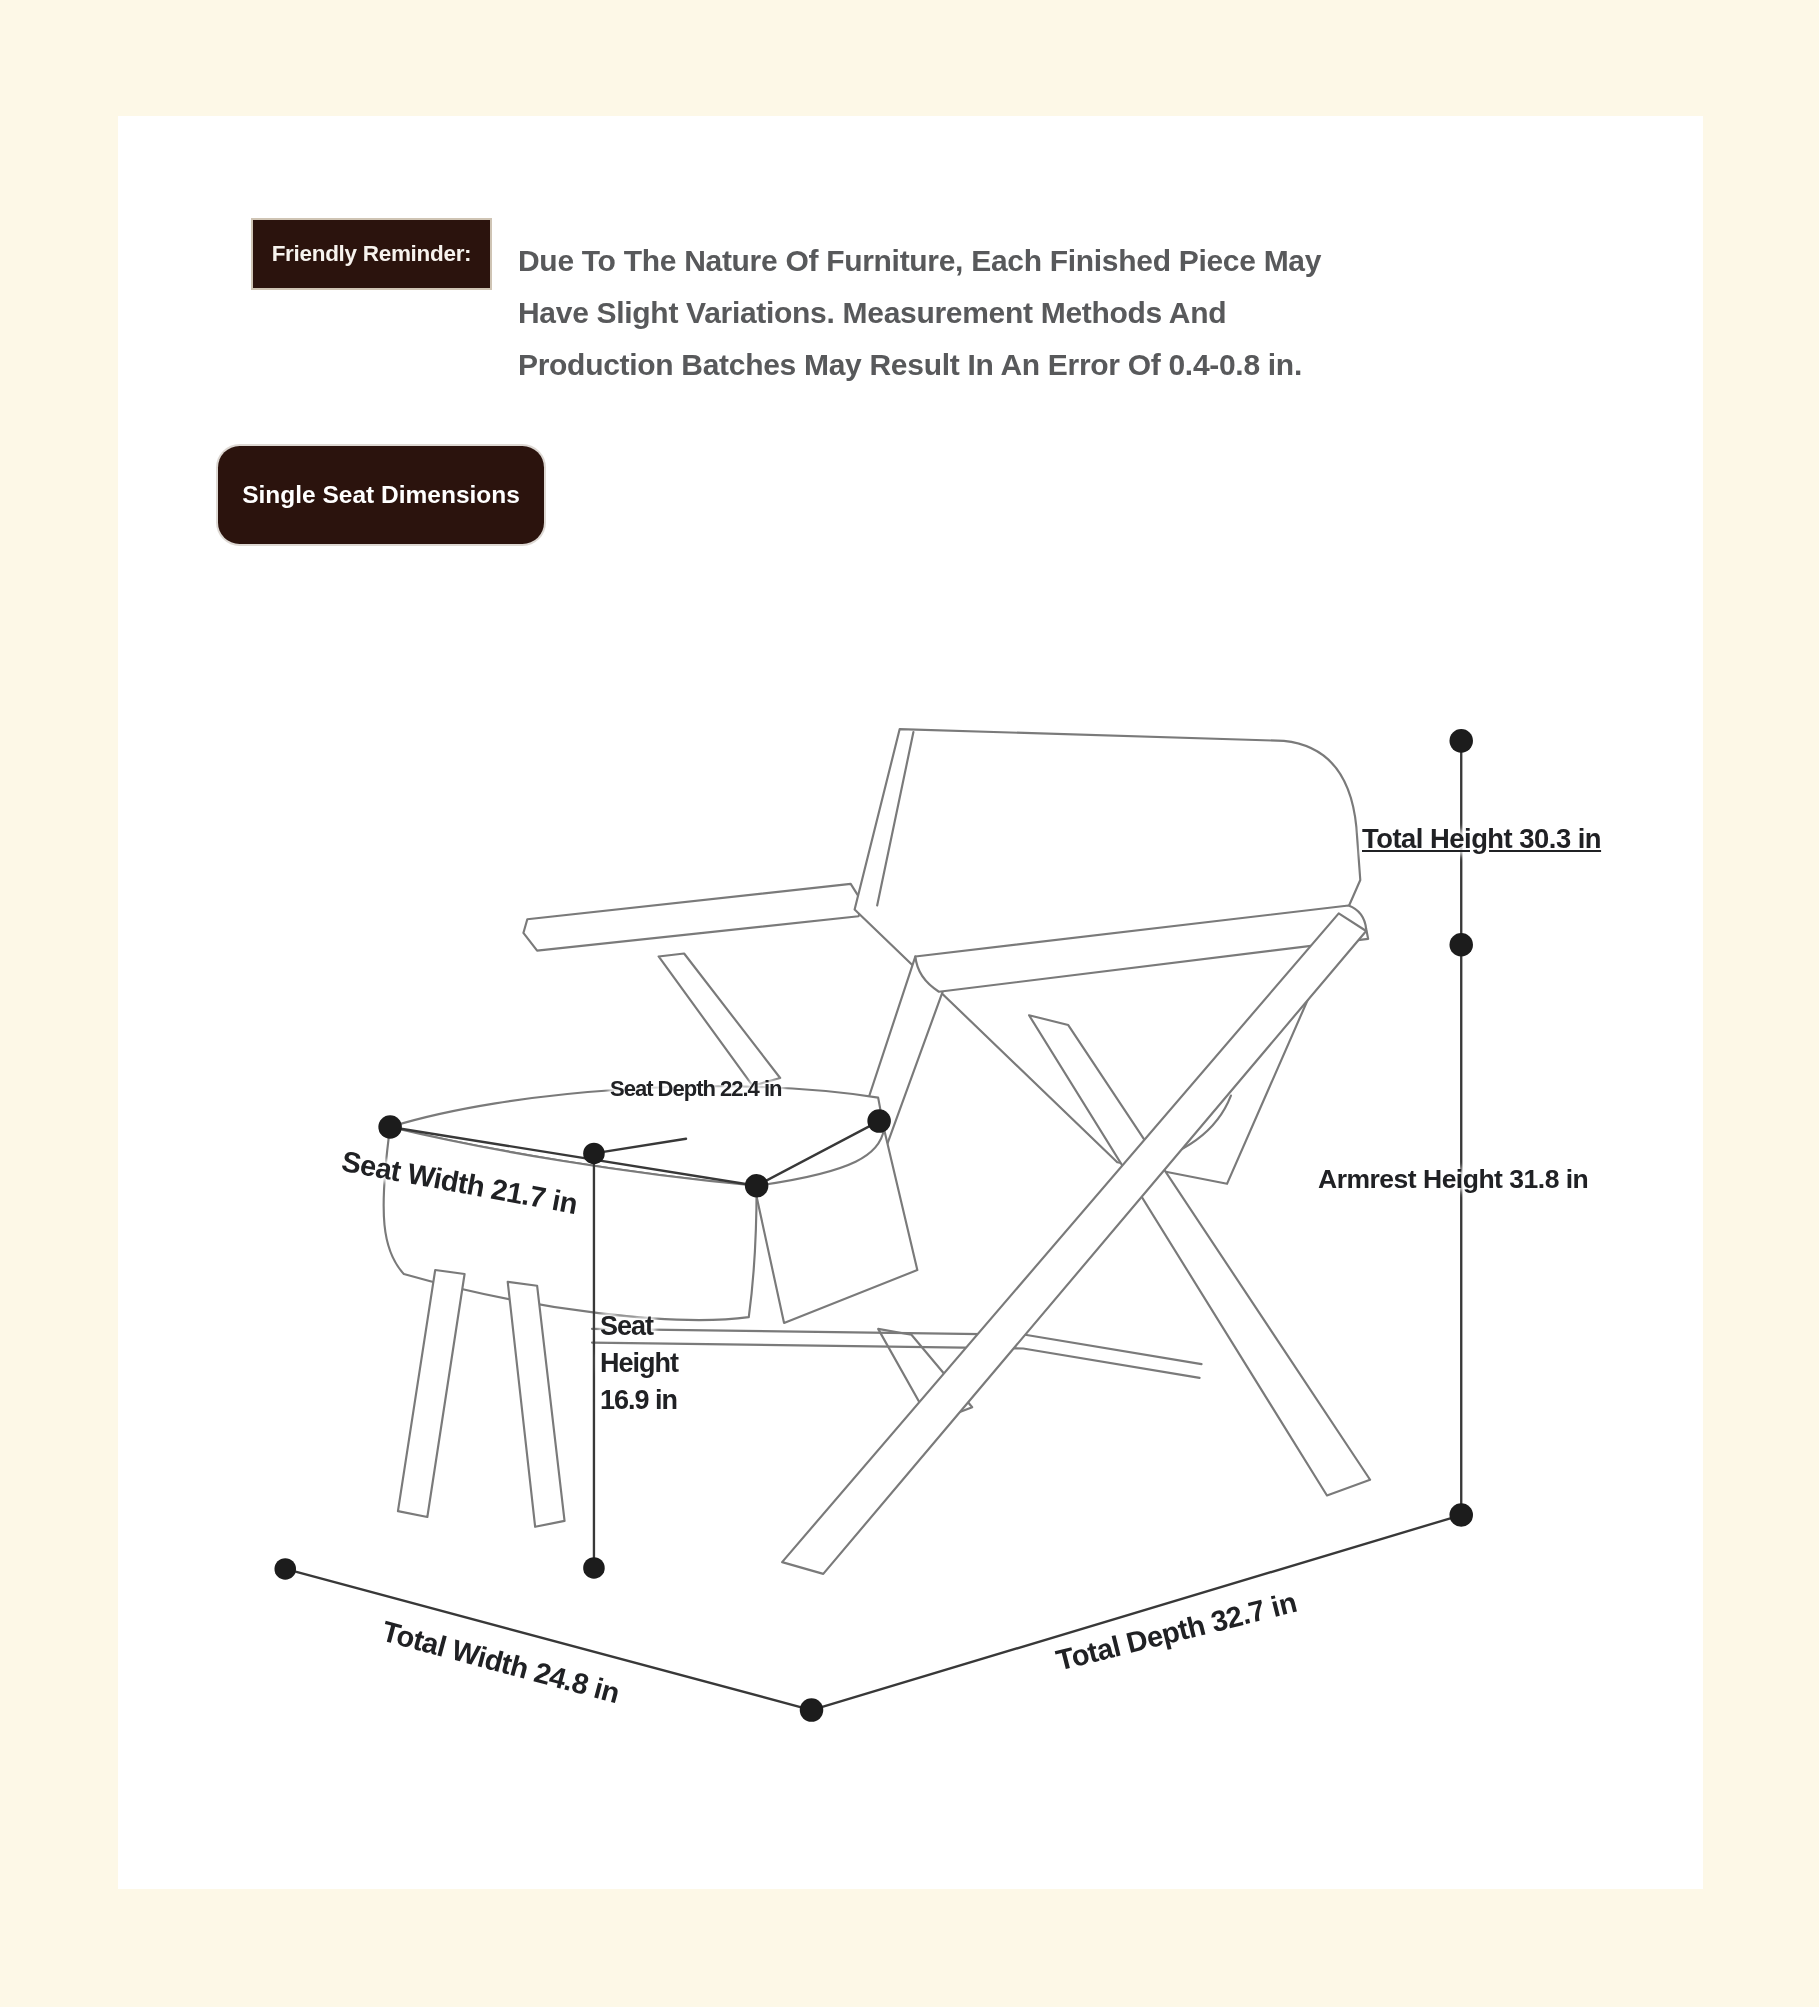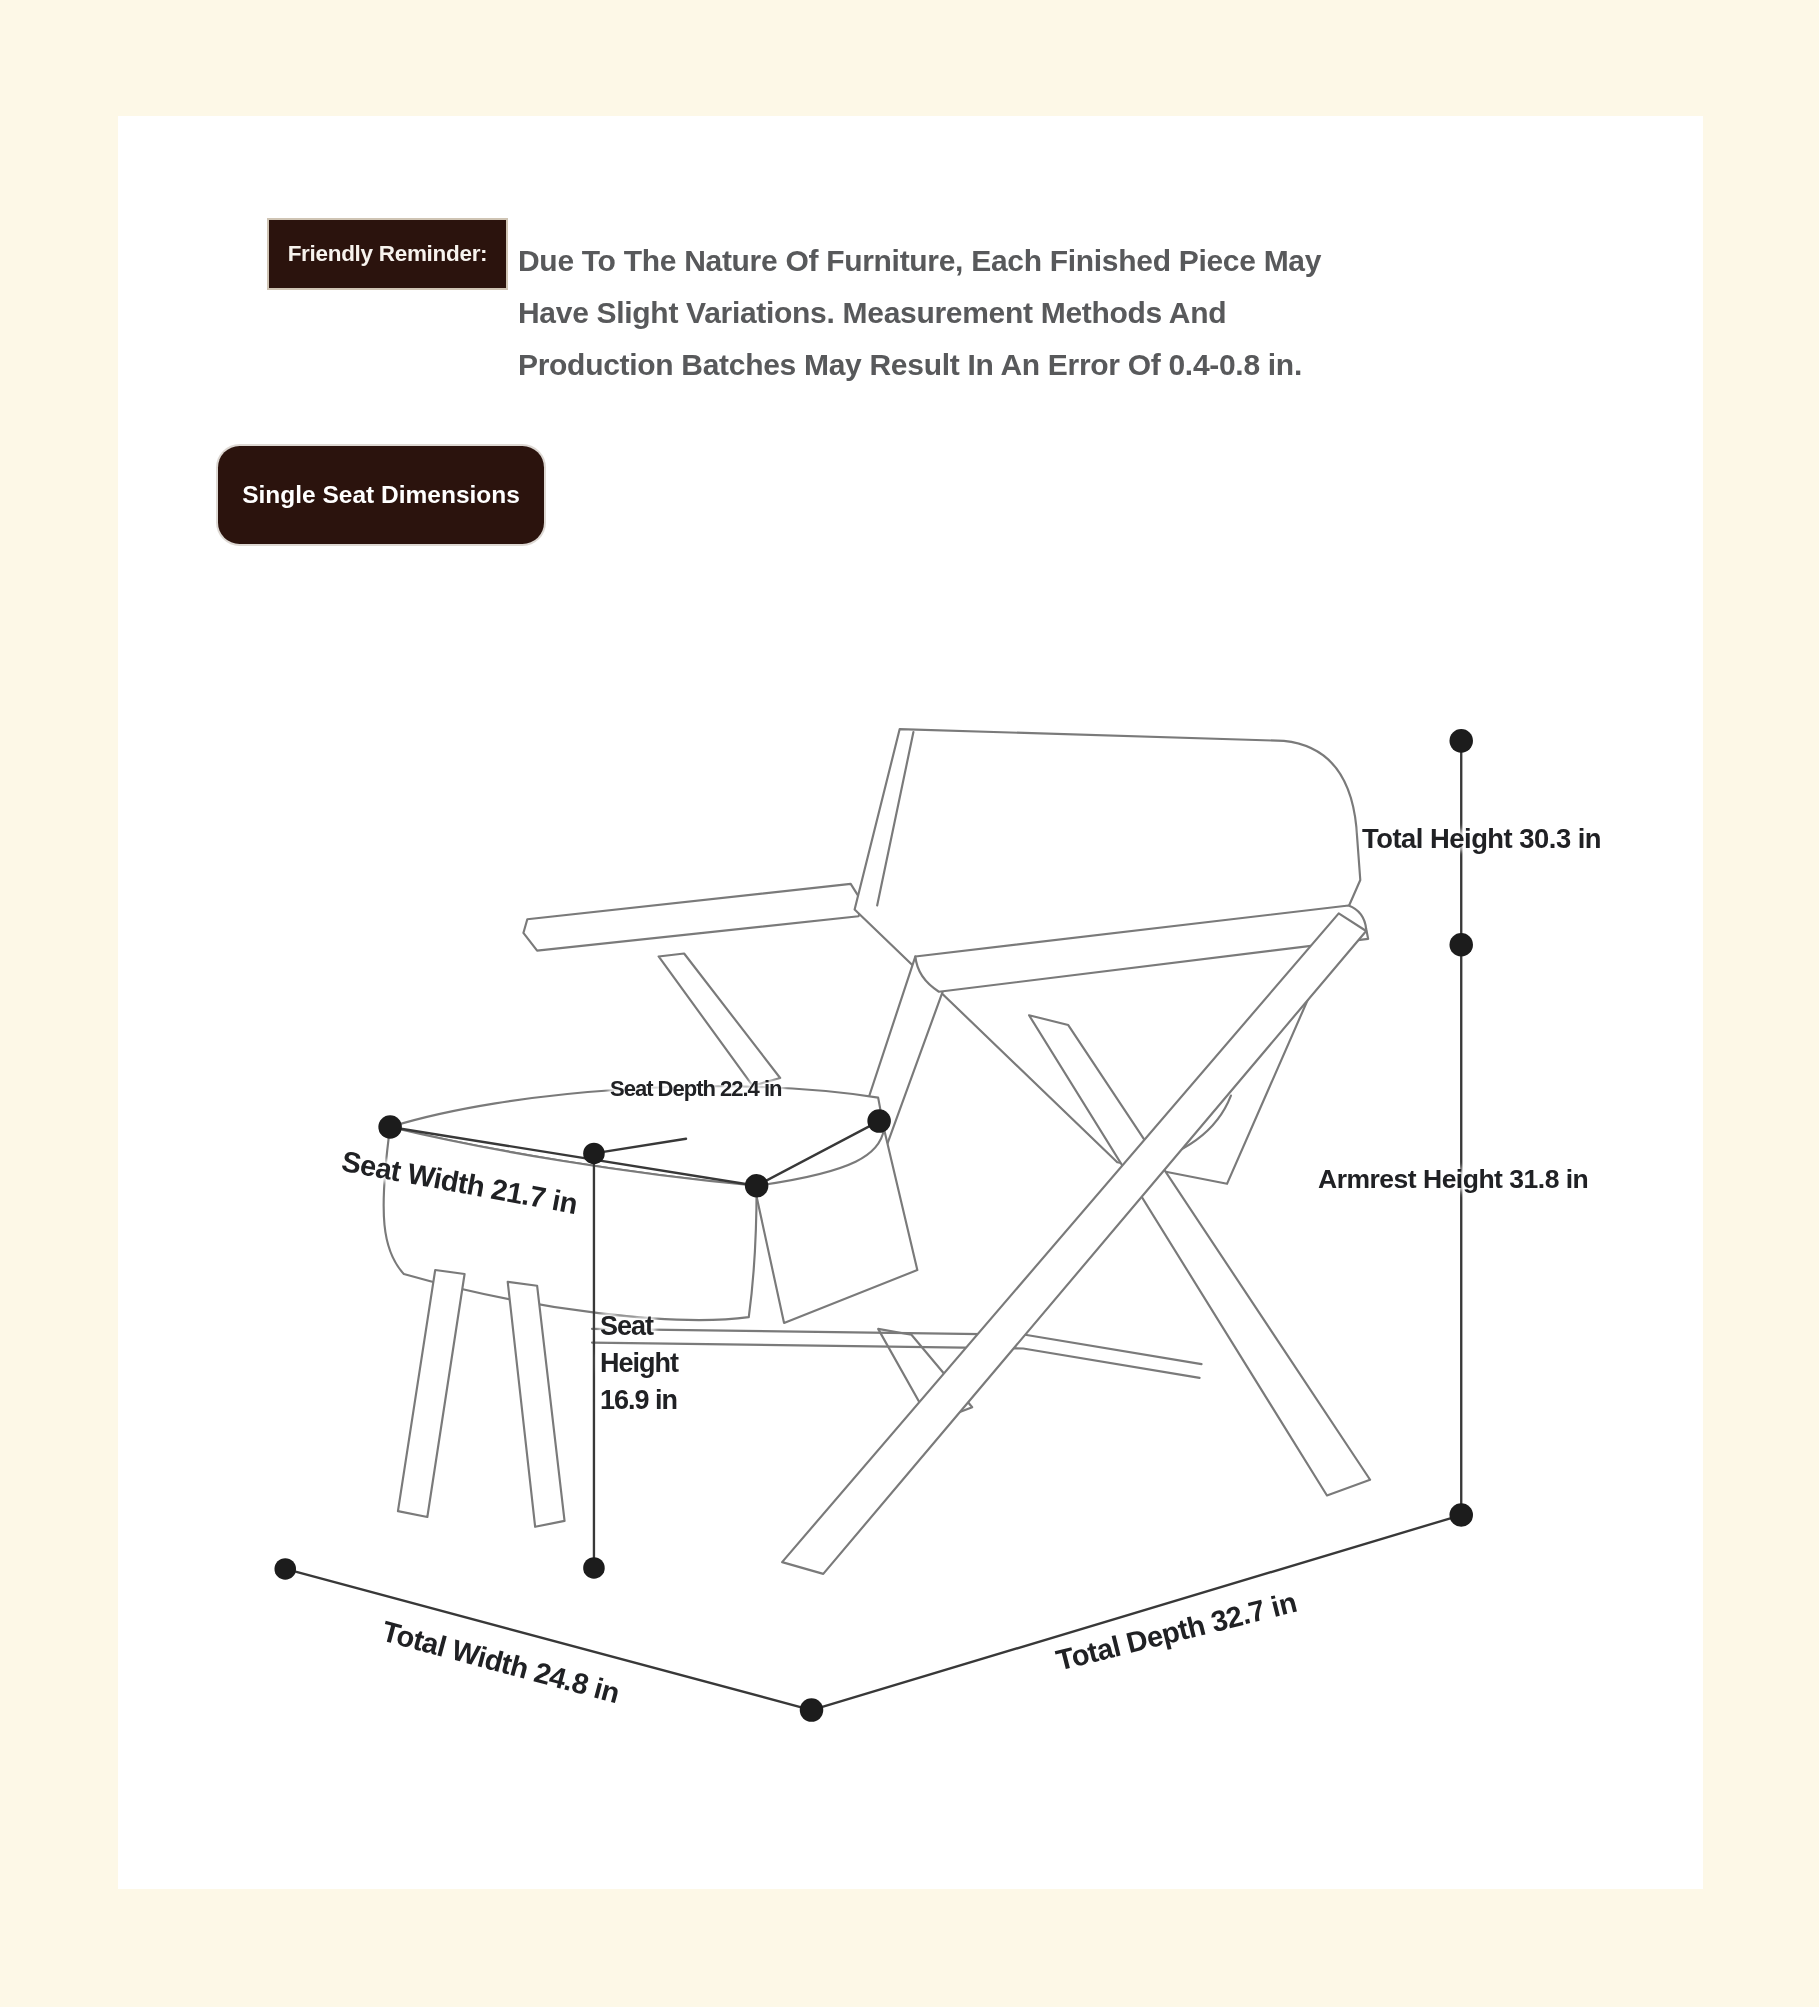--- a/index.html
+++ b/index.html
@@ -24,21 +24,20 @@
     position:absolute;
     left:251px;top:218px;
     width:241px;height:72px;
     background:#2b130d;
     border:2px solid #cfc4b4;
     box-sizing:border-box;
     display:flex;align-items:center;justify-content:center;
     color:#f7f3ee;
     font-size:22.5px;font-weight:700;
     letter-spacing:-0.3px;
-    margin-left:16px;
   }
   .reminder-text{
     position:absolute;
     left:518px;top:235px;
     width:1010px;
     color:#58595b;
     font-size:30px;font-weight:700;
     line-height:52px;
     letter-spacing:-0.3px;
     white-space:pre-line;
@@ -61,21 +60,21 @@
     width:1819px;height:2007px;
   }
   .dim-label{
     position:absolute;
     color:#202124;
     font-weight:700;
     letter-spacing:-0.5px;
     white-space:pre-line;
     text-shadow:0 0 5.9px #fff,0 0 5.9px #fff,0 0 7.8px #fff,0 0 9.8px #fff;
   }
-  .lbl-total-height{left:1362px;top:823px;font-size:27.4px;}
+  .lbl-total-height{left:1362px;top:823px;font-size:27.4px;text-decoration:underline;}
   .lbl-armrest-height{left:1318px;top:1164px;font-size:26.5px;}
   .lbl-seat-depth{left:610px;top:1076px;font-size:22px;letter-spacing:-1px;}
   .lbl-seat-width{
     left:345px;top:1145px;font-size:29px;
     transform:rotate(10.5deg);transform-origin:left top;
   }
   .lbl-seat-height{left:600px;top:1308px;font-size:27px;line-height:37px;letter-spacing:-1px;}
   .lbl-total-width{
     left:387px;top:1615px;font-size:29px;
     transform:rotate(15deg);transform-origin:left top;

